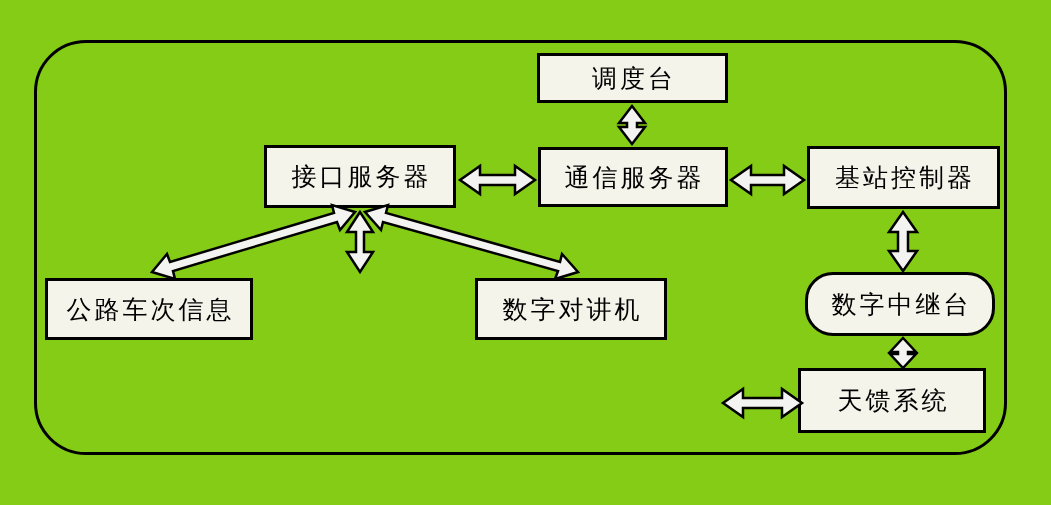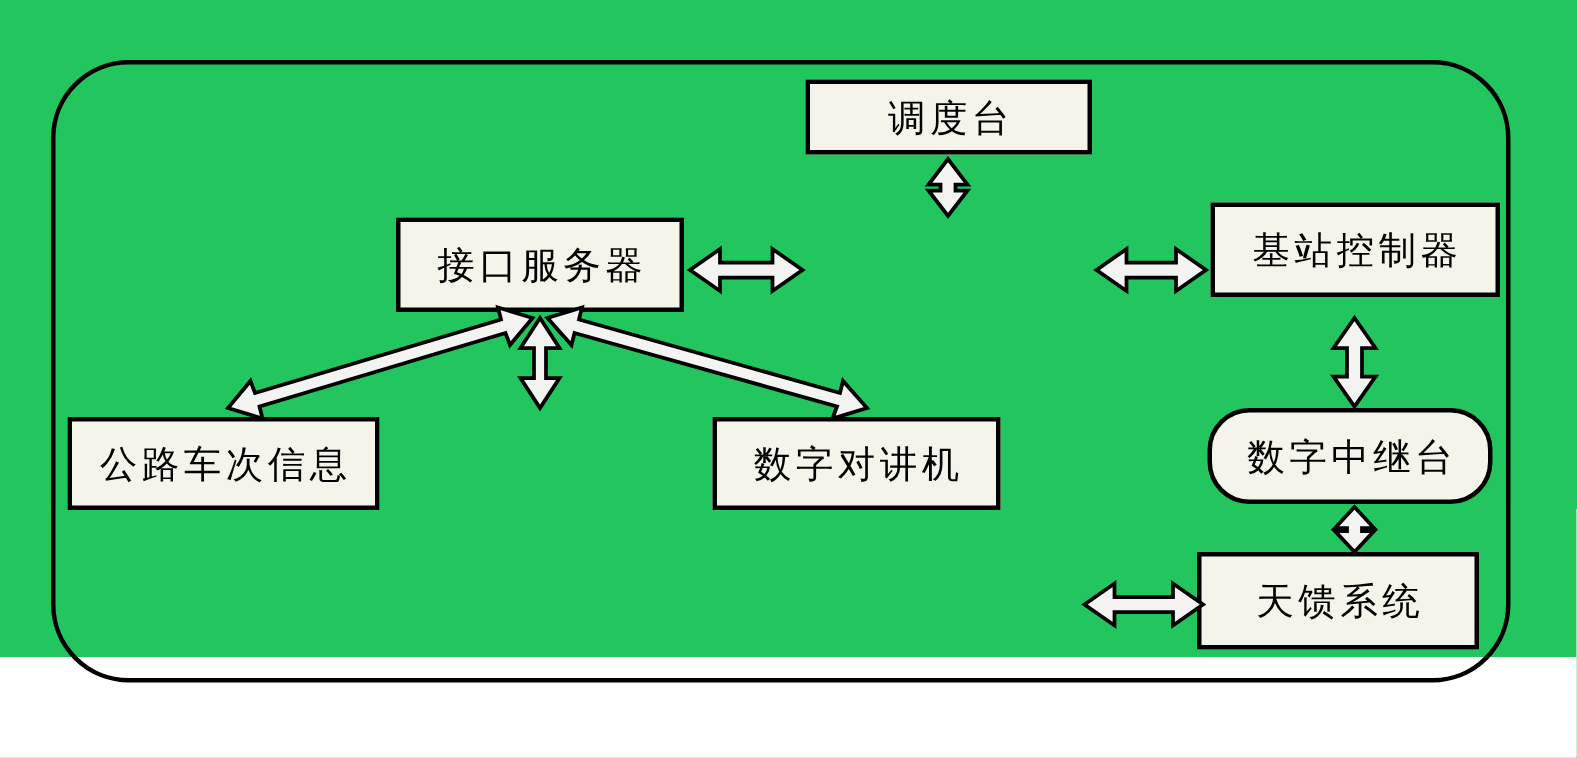--- a/index.html
+++ b/index.html
@@ -6,22 +6,22 @@
     margin: 0;
     padding: 0;
     background: #ffffff;
     width: 1051px;
     height: 505px;
     overflow: hidden;
   }
   .canvas {
     position: relative;
     width: 1051px;
-    height: 438px;
-    background: #22c55e;
+    height: 505px;
+    background: #84cc16;
     font-family: "Liberation Serif", "DejaVu Serif", serif;
     text-align: right;
   }
   .frame {
     position: absolute;
     left: 34px;
     top: 40px;
     width: 973px;
     height: 415px;
     border: 3px solid #000000;
@@ -62,22 +62,23 @@
 <body>
 
 <div class="canvas">
 
   <div class="frame"></div>
 
   <div class="node" style="left:537px; top:53px;  width:191px; height:50px;">调度台</div>
 
   <div class="node" style="left:264px; top:145px; width:192px; height:63px;">接口服务器</div>
 
+  <div class="node" style="left:538px; top:147px; width:190px; height:60px;">通信服务器</div>
 
-  <div class="node" style="left:807px; top:135px; width:193px; height:63px;">基站控制器</div>
+  <div class="node" style="left:807px; top:146px; width:193px; height:63px;">基站控制器</div>
 
   <div class="node" style="left:45px;  top:278px; width:208px; height:62px;">公路车次信息</div>
 
 
   <div class="node" style="left:475px; top:278px; width:192px; height:62px;">数字对讲机</div>
 
   <div class="node" style="left:805px; top:272px; width:190px; height:64px;border-radius:28px;">数字中继台</div>
 
 
   <div class="node" style="left:798px; top:368px; width:188px; height:65px;">天馈系统</div>

